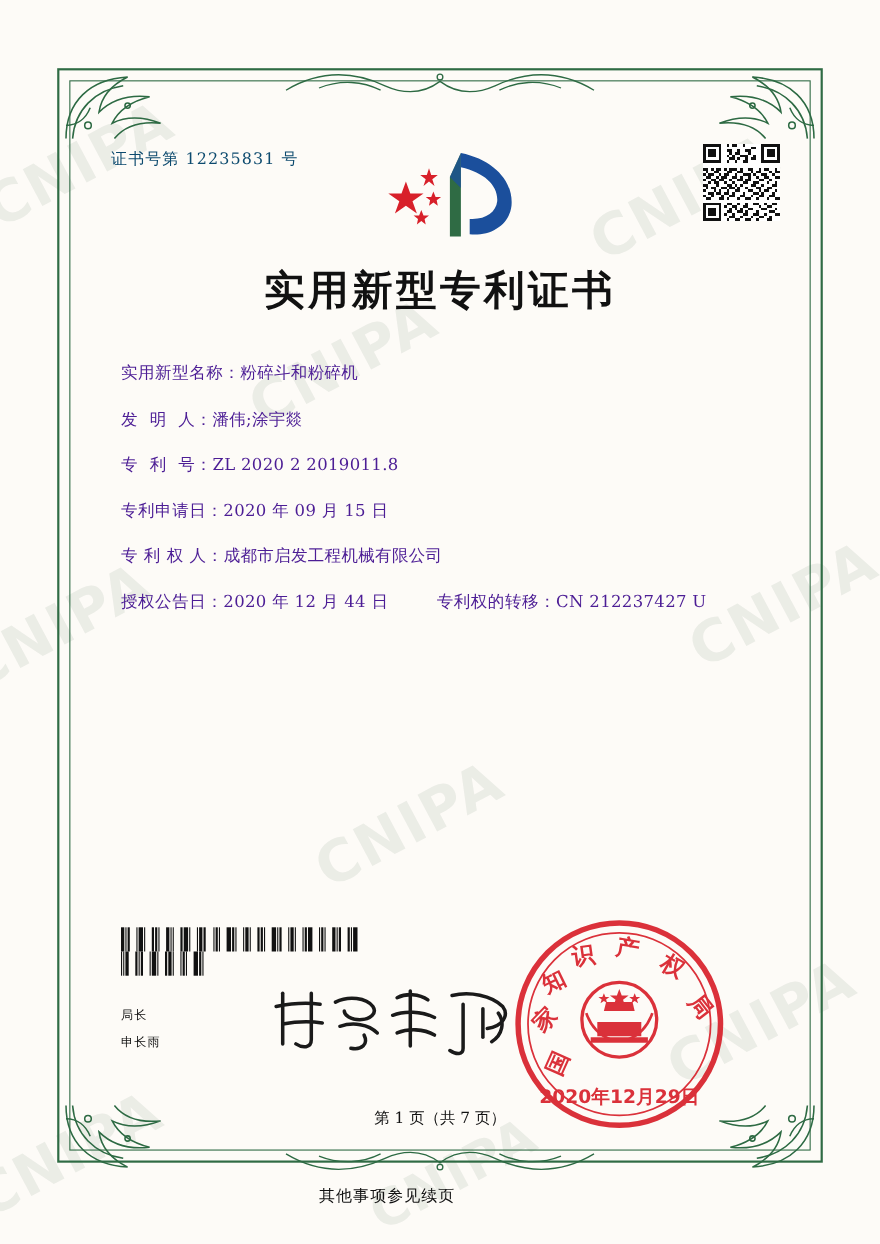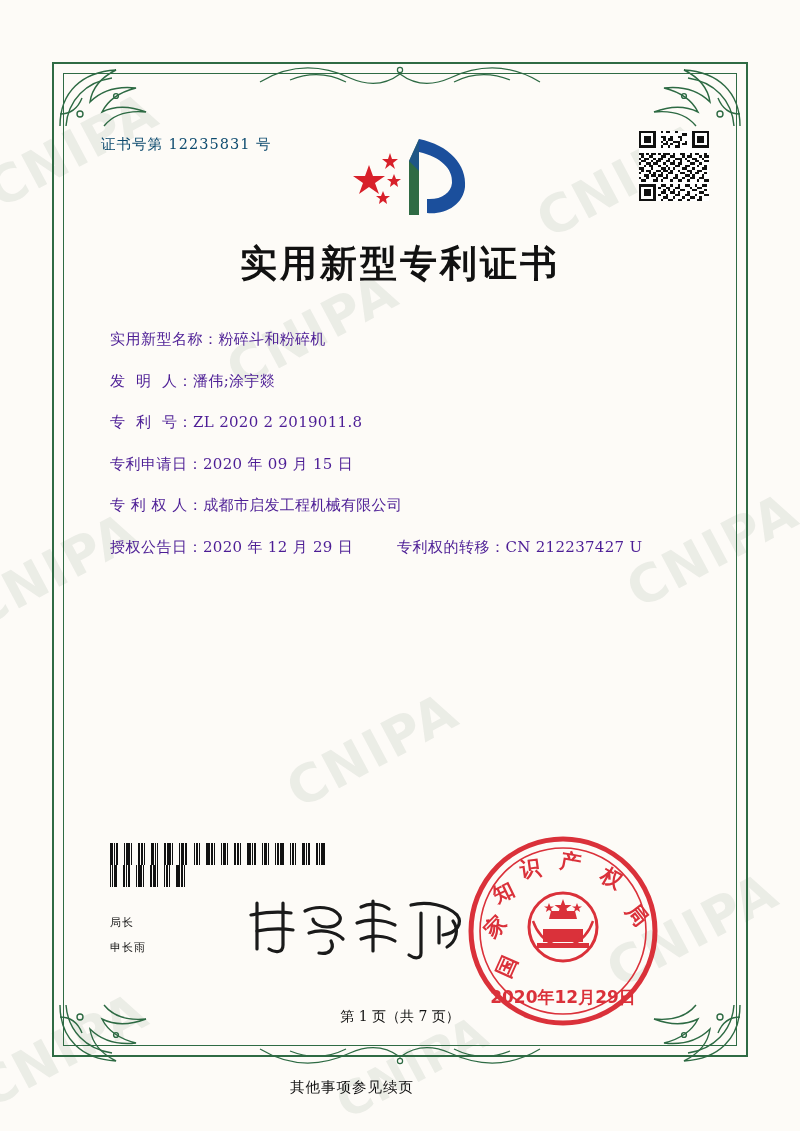--- a/index.html
+++ b/index.html
@@ -538,21 +538,21 @@
       <div class="field-row">
         <span class="field-label">专利申请日：</span>
         <span class="field-value">2020 年 09 月 15 日</span>
       </div>
       <div class="field-row">
         <span class="field-label">专 利 权 人：</span>
         <span class="field-value">成都市启发工程机械有限公司</span>
       </div>
       <div class="field-row pub">
         <span class="field-label">授权公告日：</span>
-        <span class="field-value">2020 年 12 月 29 日</span>
+        <span class="field-value">2020 年 12 月 44 日</span>
         <span class="pub-gap"></span>
         <span class="field-label">专利权的转移：</span>
         <span class="field-value">CN 212237427 U</span>
       </div>
     </div>
 
 
     <div class="barcode">
       <span style="width:3px"></span><span style="width:1px"></span><span style="width:2px"></span>
       <span style="width:1px"></span><span style="width:4px"></span><span style="width:1px"></span>

